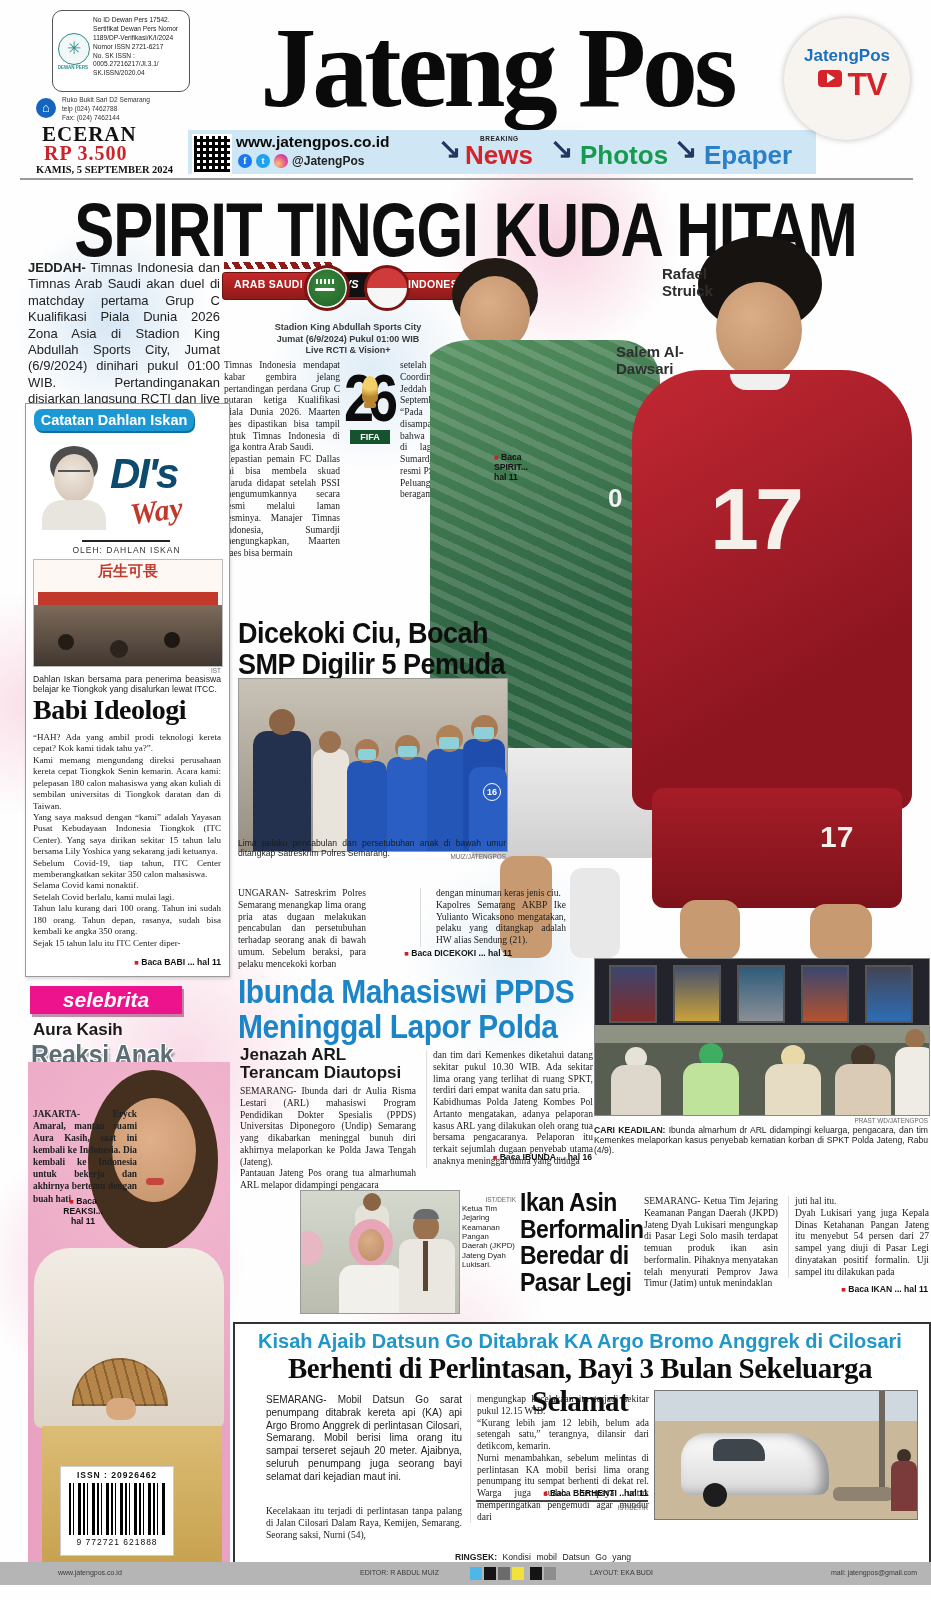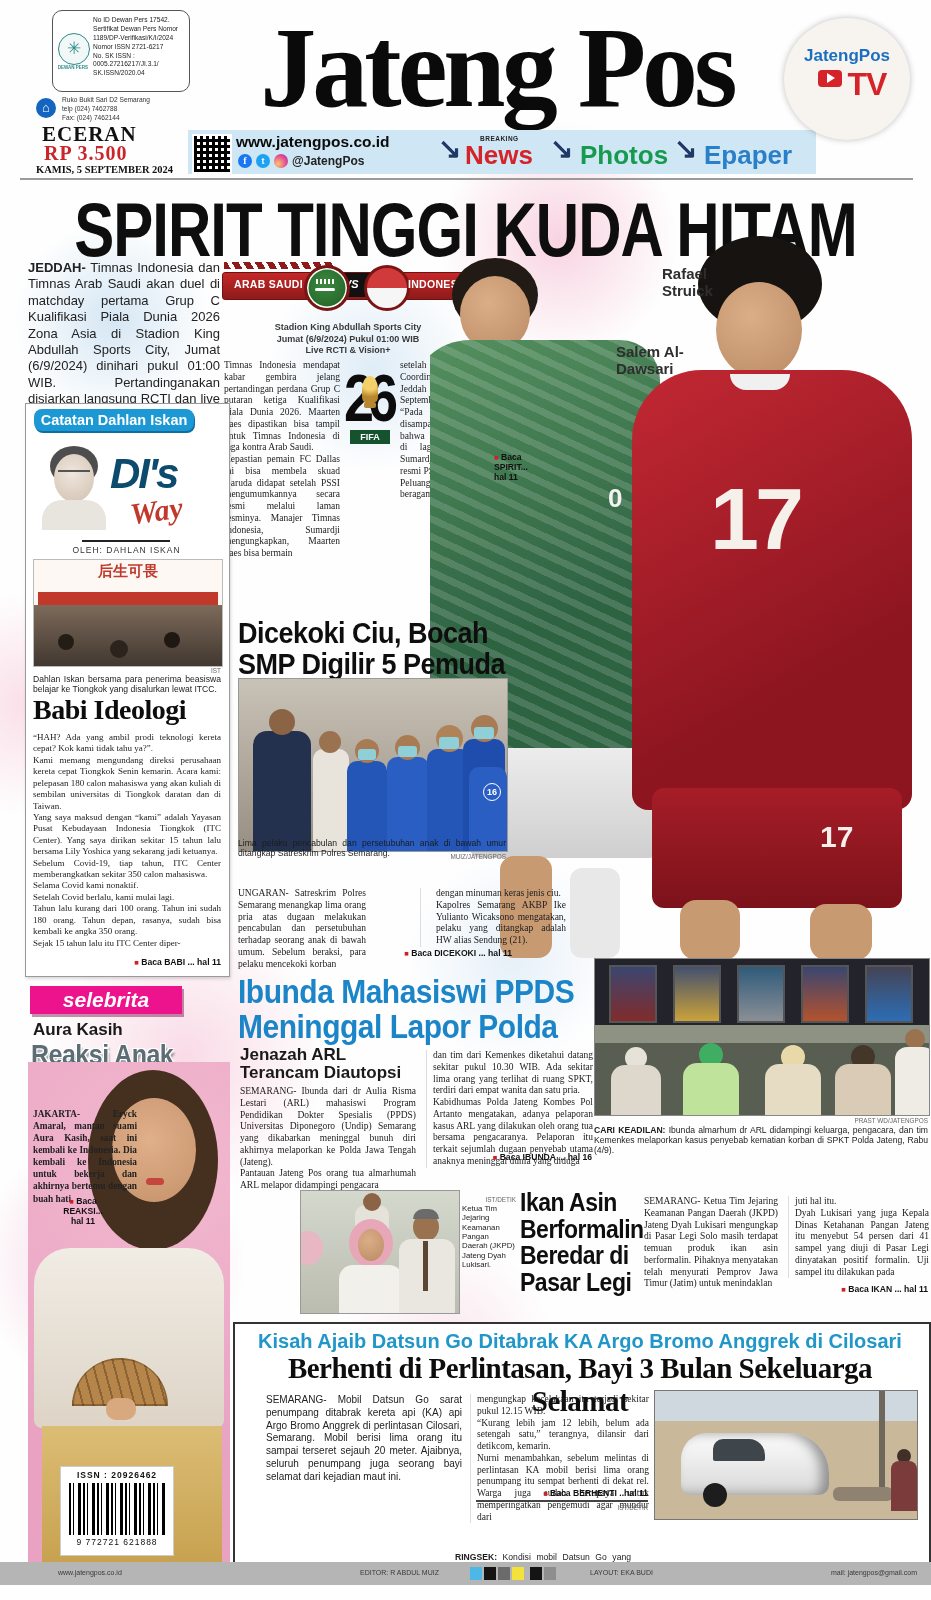--- a/index.html
+++ b/index.html
@@ -320,30 +320,31 @@
     <span class="abs" style="left:122px;top:50px;width:5px;height:50px;background:#5a4632;"></span>
   </div>
   <div class="abs credit" style="left:462px;top:1196px;width:54px;">IST/DETIK</div>
   <div class="abs cap" style="left:462px;top:1204px;width:54px;font-size:7.8px;line-height:1.2;">Ketua Tim Jejaring Keamanan Pangan Daerah (JKPD) Jateng Dyah Lukisari.</div>
   <div class="abs hl" style="left:520px;top:1190px;width:120px;font-size:23px;line-height:1.03;transform:scaleY(1.12);transform-origin:top left;">Ikan Asin
 Berformalin
 Beredar di
 Pasar Legi</div>
   <div class="abs just pre body-txt" style="left:644px;top:1196px;width:134px;">SEMARANG- Ketua Tim Jejaring Keamanan Pangan Daerah (JKPD) Jateng Dyah Lukisari mengungkap di Pasar Legi Solo masih terdapat temuan produk ikan asin berformalin. Pihaknya menyatakan telah menyurati Pemprov Jawa Timur (Jatim) untuk menindaklan</div>
   <div class="abs just pre body-txt" style="left:788px;top:1196px;width:134px;border-left:1px solid #ddd;padding-left:6px;">juti hal itu.
-Dyah Lukisari yang juga Kepala Dinas Ketahanan Pangan Jateng itu menyebut 54 persen dari 41 sampel yang diuji di Pasar Legi dinyatakan positif formalin. Uji sampel itu dilakukan pada</div>
+Dyah Lukisari yang juga Kepala Dinas Ketahanan Pangan Jateng itu menyebut 54 persen dari 27 sampel yang diuji di Pasar Legi dinyatakan positif formalin. Uji sampel itu dilakukan pada</div>
   <div class="abs jump" style="left:788px;top:1284px;width:140px;text-align:right;">
     <span class="mk">■</span>
     <span>Baca IKAN ... hal 11</span>
   </div>
 
   <div class="abs" style="left:233px;top:1322px;width:694px;height:240px;background:#fff;border:2px solid #333;"></div>
   <div class="abs" style="left:240px;top:1330px;width:680px;text-align:center;font-size:20px;font-weight:900;color:#2196c9;">Kisah Ajaib Datsun Go Ditabrak KA Argo Bromo Anggrek di Cilosari</div>
   <div class="abs serif" style="left:240px;top:1352px;width:680px;text-align:center;font-size:29px;font-weight:bold;color:#0d0d0d;letter-spacing:-0.5px;">Berhenti di Perlintasan, Bayi 3 Bulan Sekeluarga Selamat</div>
   <div class="abs just pre" style="left:266px;top:1394px;width:196px;font-size:10px;line-height:1.28;color:#222;font-family:'Liberation Sans',sans-serif;">SEMARANG- Mobil Datsun Go sarat penumpang ditabrak kereta api (KA) api Argo Bromo Anggrek di perlintasan Cilosari, Semarang. Mobil berisi lima orang itu sampai terseret sejauh 20 meter. Ajaibnya, seluruh penumpang juga seorang bayi selamat dari kejadian maut ini.</div>
+  <div class="abs just pre body-txt" style="left:266px;top:1506px;width:196px;">Kecelakaan itu terjadi di perlintasan tanpa palang di Jalan Cilosari Dalam Raya, Kemijen, Semarang. Seorang saksi, Nurni (54),</div>
   <div class="abs just pre body-txt" style="left:470px;top:1394px;width:172px;border-left:1px solid #ddd;padding-left:6px;">mengungkap kecelakaan itu terjadi sekitar pukul 12.15 WIB.
 “Kurang lebih jam 12 lebih, belum ada setengah satu,” terangnya, dilansir dari detikcom, kemarin.
 Nurni menambahkan, sebelum melintas di perlintasan KA mobil berisi lima orang penumpang itu sempat berhenti di dekat rel. Warga juga sudah berupaya untuk memperingatkan pengemudi agar mundur dari</div>
   <div class="abs jump" style="left:470px;top:1488px;width:178px;text-align:right;">
     <span class="mk">■</span>
     <span>Baca BERHENTI ..hal 11</span>
   </div>
   <div class="abs" style="left:476px;top:1500px;width:172px;height:1.5px;background:#444;"></div>
   <div class="abs credit" style="left:476px;top:1504px;width:172px;">IST/DETIK</div>
   <div class="abs cap just" style="left:455px;top:1512px;width:176px;margin-top:40px;">

